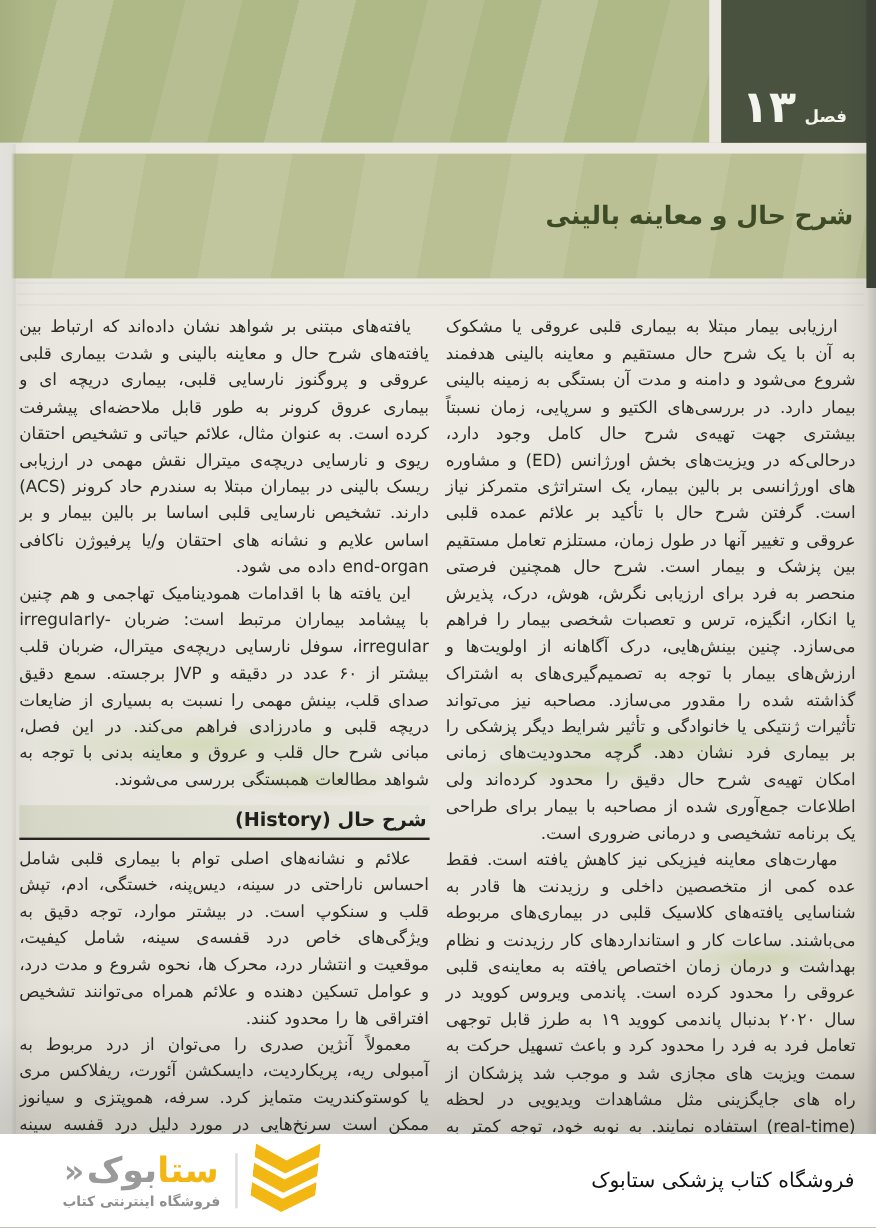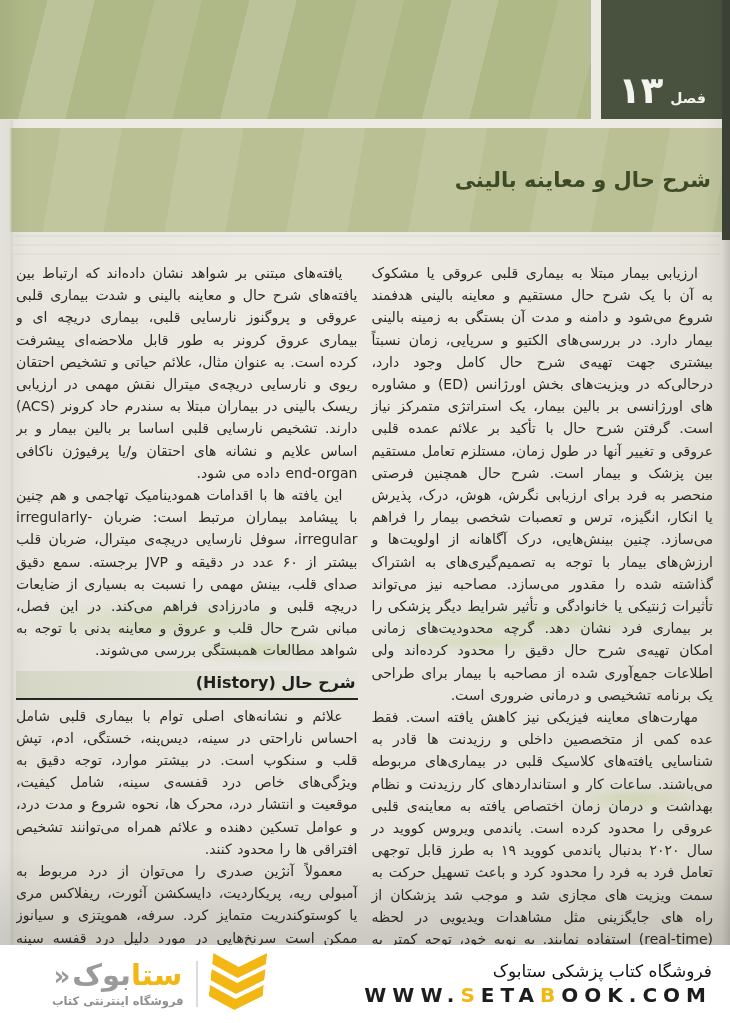--- a/index.html
+++ b/index.html
@@ -139,17 +139,16 @@
       </div>
       <div class="logo-divider"></div>
       <svg class="chev-icon" width="54" height="62" viewBox="0 0 54 62">
         <polygon points="0,0 27,14 54,0 54,11 27,25 0,11" fill="#F2B713"></polygon>
         <polygon points="0,16 27,30 54,16 54,27 27,41 0,27" fill="#F2B713"></polygon>
         <polygon points="0,32 27,46 54,32 54,43 27,57 0,43" fill="#F2B713"></polygon>
       </svg>
     </div>
     <div class="footer-text">
       <div class="store-line">فروشگاه کتاب پزشکی ستابوک</div>
-      <div class="url-line"><span>WWW.</span><span class="url-yellow">S</span><span>ETA</span><span class="url-yellow">B</span><span>OOK.COM</span></div>
     </div>
   </div>
 
 </div>
 
 </body></html>

